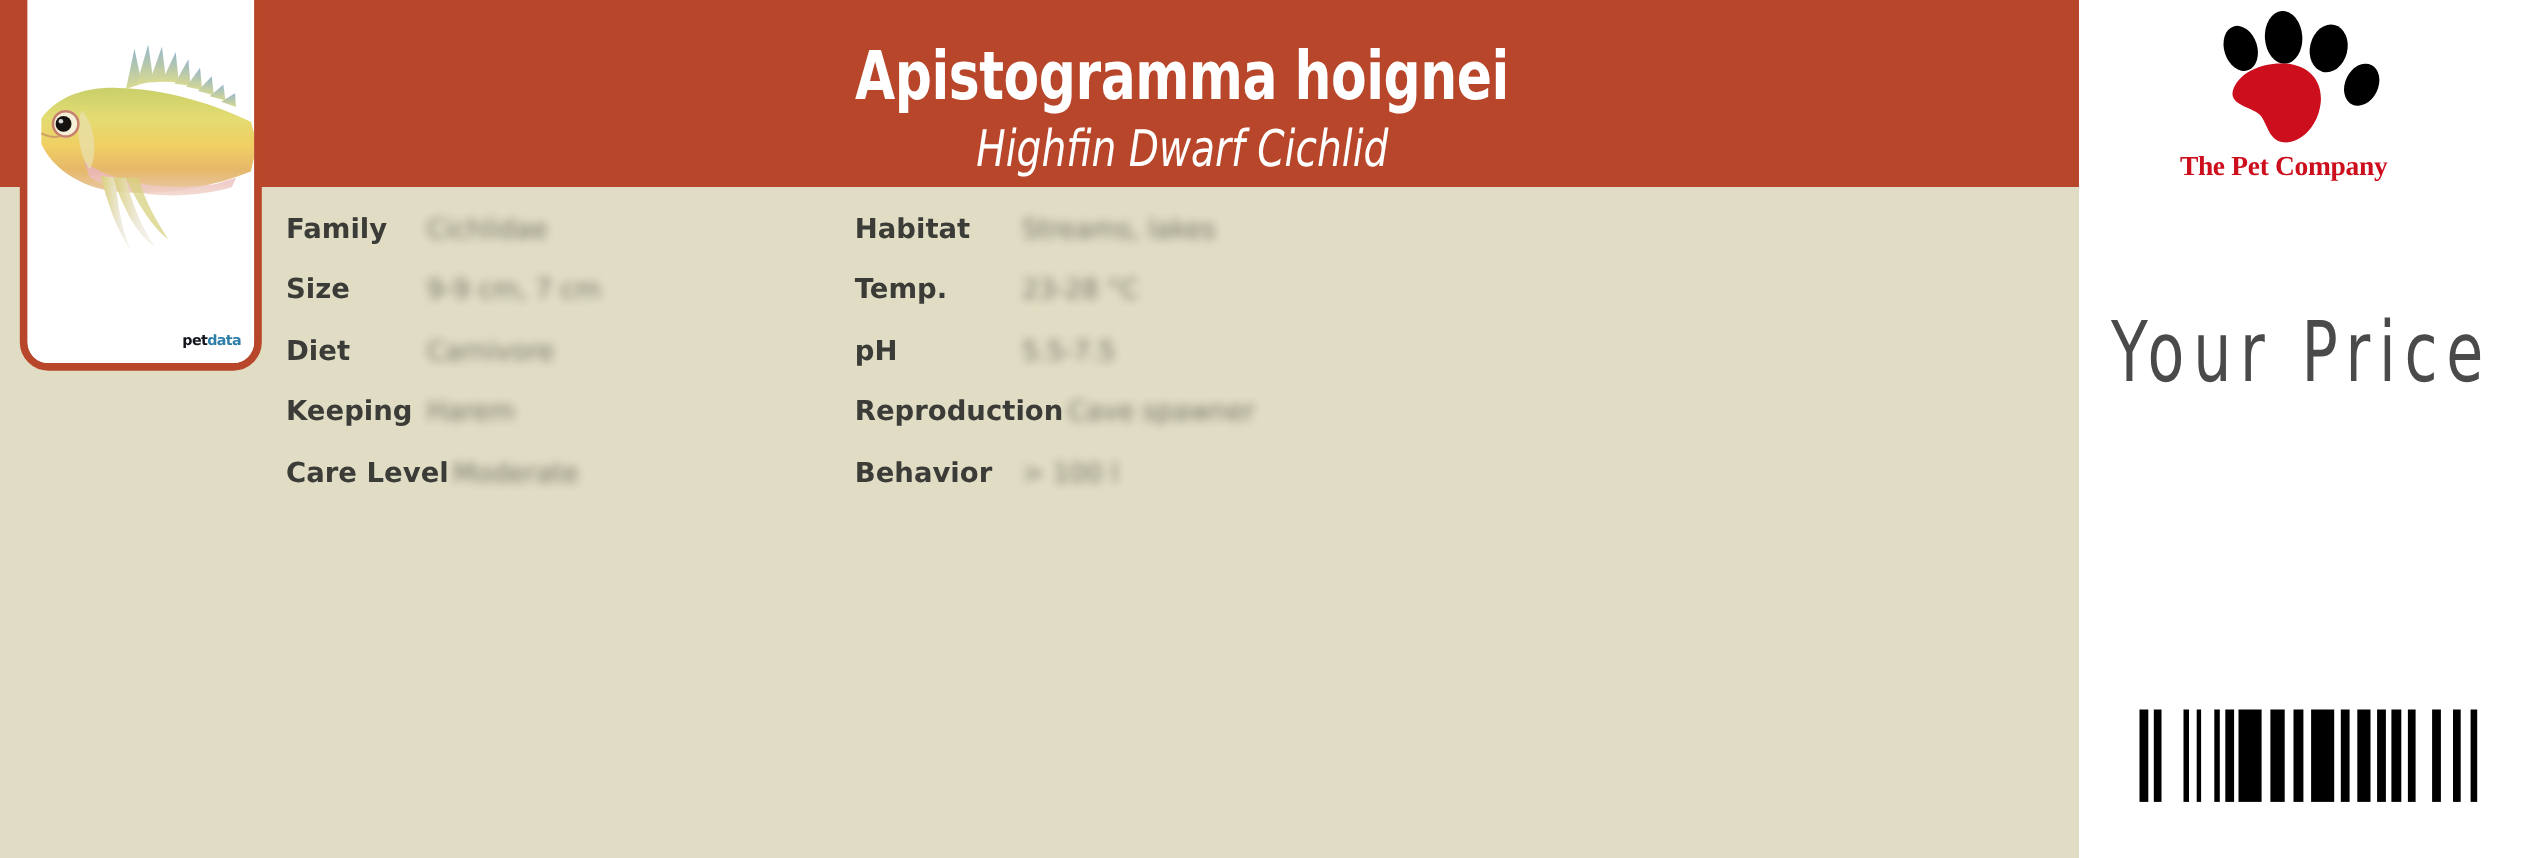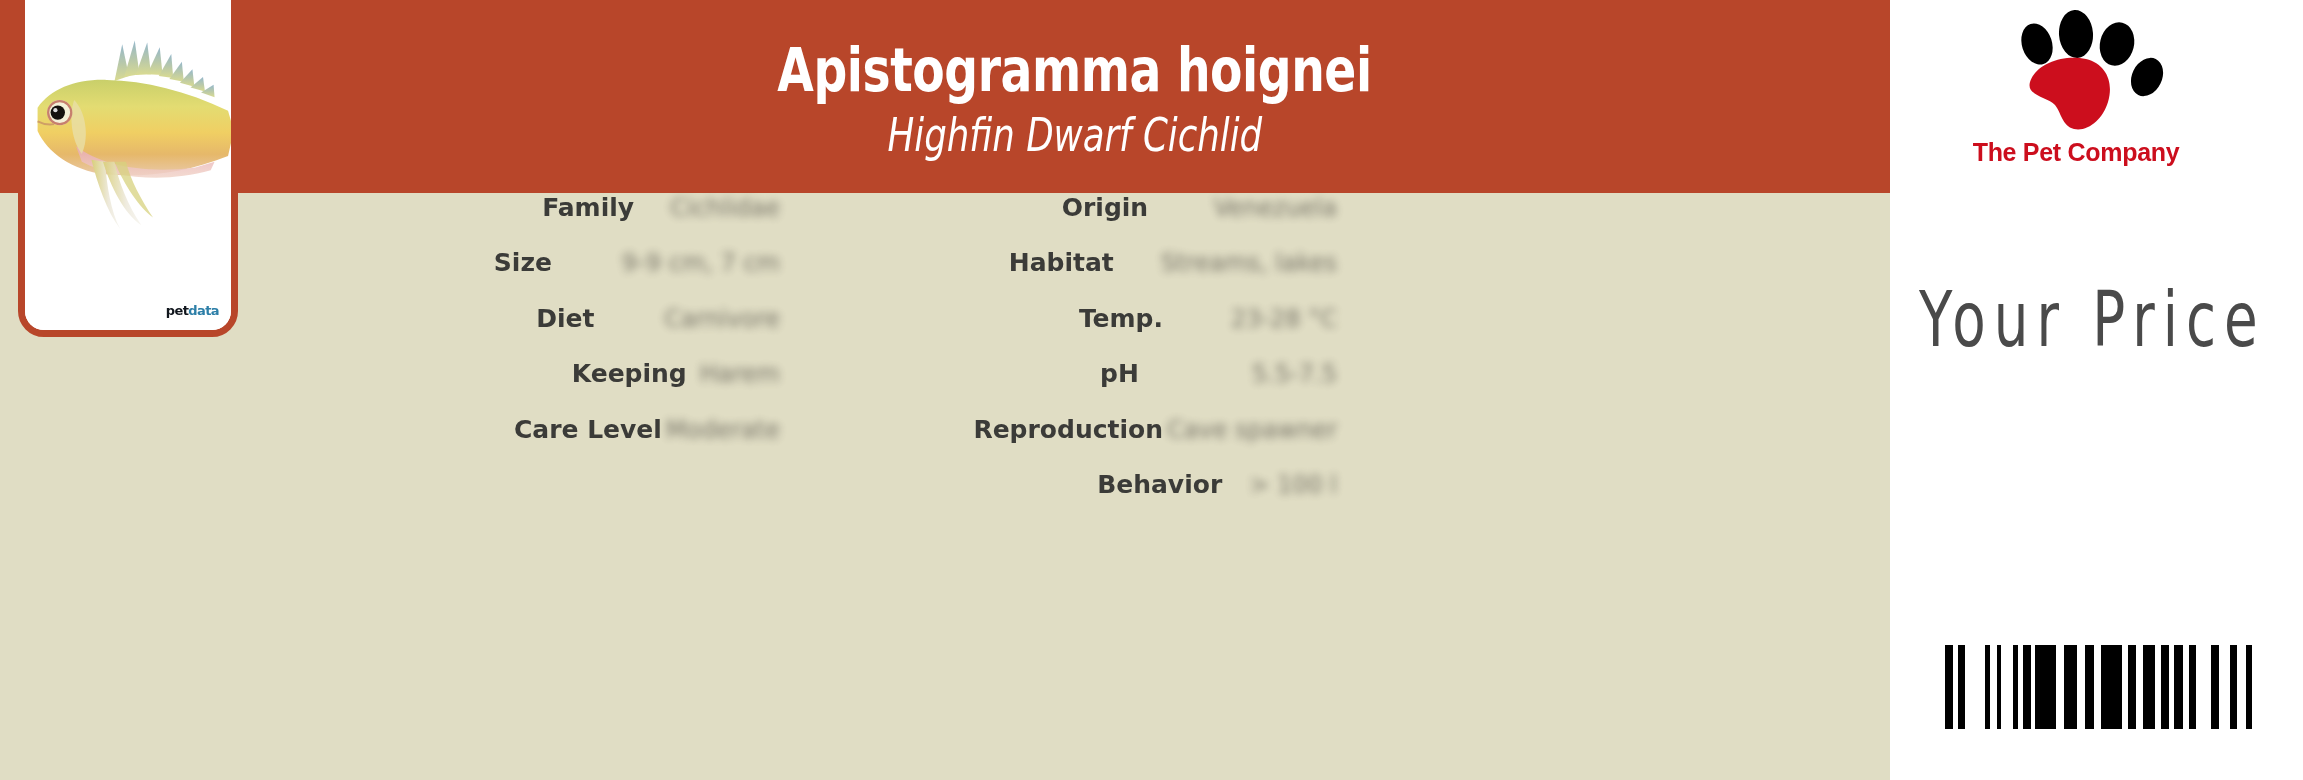--- a/index.html
+++ b/index.html
@@ -15,21 +15,21 @@
   #card{
     position:absolute;left:0;top:0;
     width:1890px;height:780px;
     background:#E0DDC4;
     overflow:hidden;
   }
 
   
   #header{
     position:absolute;left:0;top:0;
-    width:1890px;height:193px;
+    width:1890px;height:170px;
     background:#B8462A;
   }
   #title-block{
     position:absolute;left:260px;top:0;width:1630px;height:193px;
     display:flex;flex-direction:column;align-items:center;justify-content:center;
     padding-top:4px;box-sizing:border-box;
   }
   #sci-name{
     font-family:"DejaVu Sans Condensed","Liberation Sans Narrow","Liberation Sans",sans-serif;
     font-weight:bold;
@@ -80,21 +80,20 @@
   
   .col{
     position:absolute;top:193px;
   }
   #col-left{left:260px;width:520px;}
   #col-right{left:777px;width:560px;}
 
   .row{
     display:flex;align-items:baseline;
     height:55.4px;
-    justify-content:flex-end;
   }
   .lbl{
     font-family:"DejaVu Sans",sans-serif;
     font-weight:bold;
     font-size:25px;
     color:#3b3b38;
     white-space:nowrap;
     flex:0 0 auto;
   }
   #col-left .lbl{min-width:124px;}
@@ -115,21 +114,21 @@
     width:413px;height:780px;
     background:#FFFFFF;
   }
   #logo{
     position:absolute;left:0;top:8px;width:413px;height:185px;
   }
   #logo-mark{position:absolute;left:118px;top:2px;width:178px;height:128px;}
   #logo-text{
     position:absolute;left:0;top:130px;width:372px;
     text-align:center;
-    font-family:Liberation Sans, sans-serif;
+    font-family:Liberation Serif, serif;
     font-weight:bold;
     font-size:25px;
     color:#CC0E1D;
     letter-spacing:-0.3px;
   }
   #your-price{
     position:absolute;left:29px;top:272px;
     width:470px;
     font-family:"DejaVu Sans Condensed","Liberation Sans Narrow","Liberation Sans",sans-serif;
     font-size:76px;
@@ -238,24 +237,20 @@
       <span class="lbl">Keeping</span>
       <span class="val">Harem</span>
     </div>
     <div class="row">
       <span class="lbl">Care Level</span>
       <span class="val">Moderate</span>
     </div>
   </div>
 
   <div class="col" id="col-right">
-    <div class="row">
-      <span class="lbl">Origin</span>
-      <span class="val">Venezuela</span>
-    </div>
     <div class="row">
       <span class="lbl">Habitat</span>
       <span class="val">Streams, lakes</span>
     </div>
     <div class="row">
       <span class="lbl">Temp.</span>
       <span class="val">23-28 °C</span>
     </div>
     <div class="row">
       <span class="lbl">pH</span>

